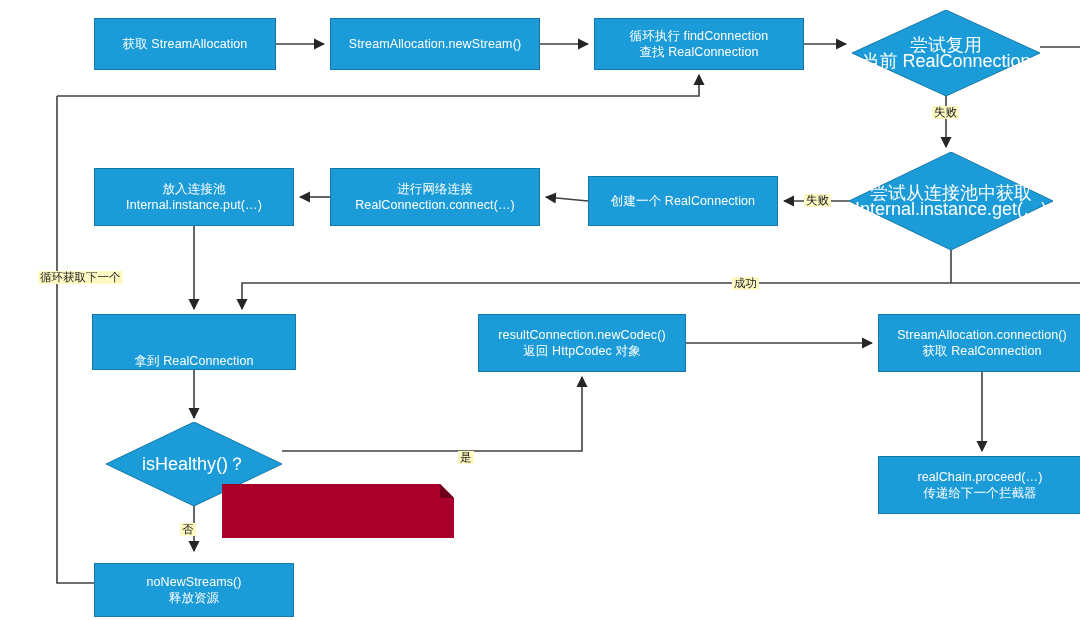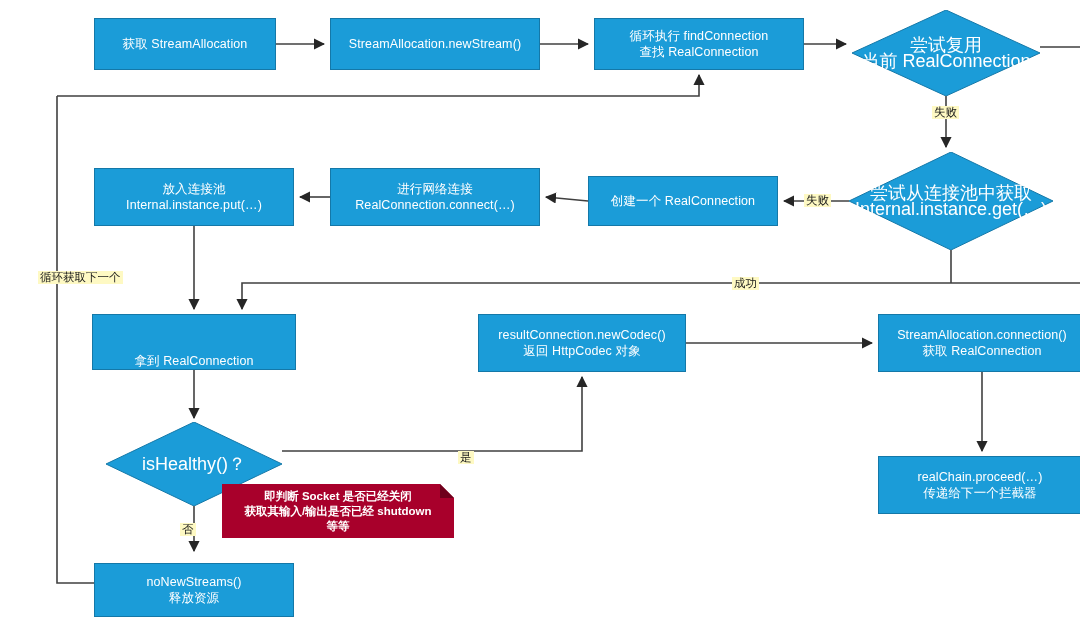--- a/index.html
+++ b/index.html
@@ -212,25 +212,20 @@
       <polygon points="88,0 176,42 88,84 0,42" fill="#1B9CD8" stroke="#1478a8" stroke-width="1"></polygon>
     </svg>
     <span class="lbl">isHealthy()？</span>
   </div>
 
   <div class="note" style="left:188px; top:484px; width:232px; height:54px;">
     <svg class="note-shape" viewBox="0 0 232 54" preserveAspectRatio="none" xmlns="http://www.w3.org/2000/svg">
       <polygon points="0,0 218,0 232,14 232,54 0,54" fill="#A8002B"></polygon>
       <polygon points="218,0 232,14 218,14" fill="#6E001C"></polygon>
     </svg>
-    <span class="lbl">
-      <span>即判断 Socket 是否已经关闭</span><br>
-      <span>获取其输入/输出是否已经 shutdown</span><br>
-      <span>等等</span>
-    </span>
   </div>
 
   <div class="edge-label" style="left:898px; top:106px;">失败</div>
   <div class="edge-label" style="left:770px; top:194px;">失败</div>
   <div class="edge-label" style="left:698px; top:277px;">成功</div>
   <div class="edge-label" style="left:4px; top:271px;">循环获取下一个</div>
   <div class="edge-label" style="left:424px; top:451px;">是</div>
   <div class="edge-label" style="left:146px; top:523px;">否</div>
 
 </div>

